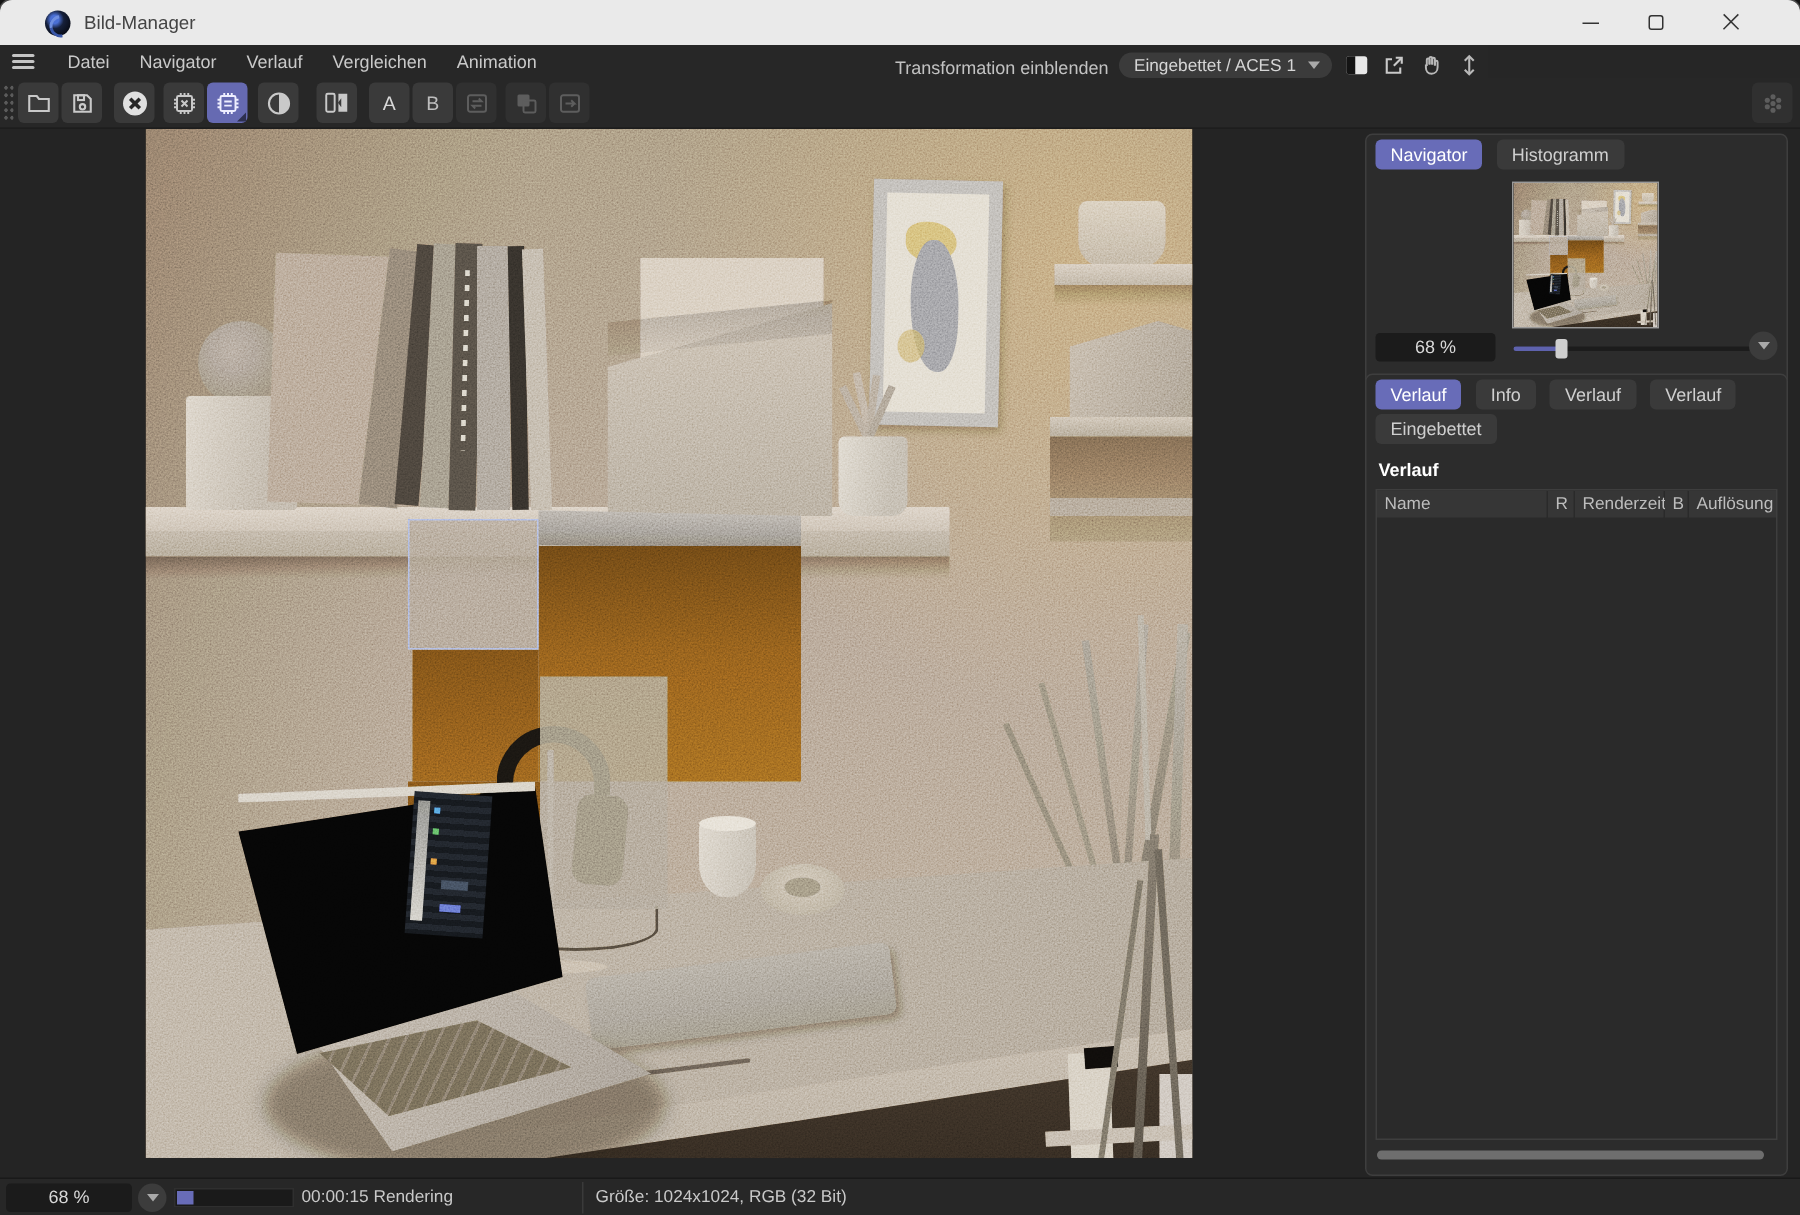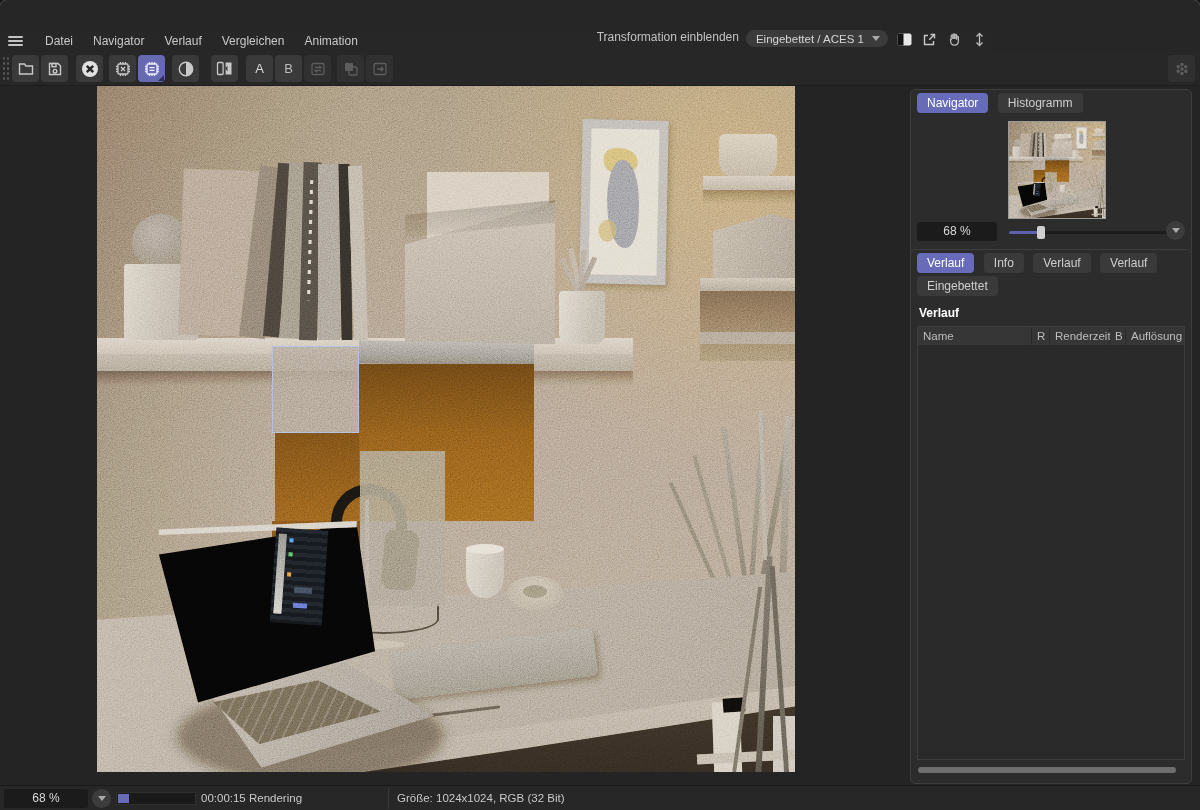--- a/index.html
+++ b/index.html
@@ -21,21 +21,21 @@
   .wc .max{width:10px;height:10px;border:1px solid #333;border-radius:2px;}
   .wc .cls{position:relative;width:12px;height:12px;}
   .wc .cls::before,.wc .cls::after{content:"";position:absolute;left:-1px;top:5px;width:14px;height:1.2px;background:#333;}
   .wc .cls::before{transform:rotate(45deg);} .wc .cls::after{transform:rotate(-45deg);}
   
   #menubar{position:absolute;left:0;top:30px;width:992px;height:22px;background:#272727;
            display:flex;align-items:center;color:#c9c9c9;font-size:12px;}
   #hamburger{width:15px;height:10px;margin:0 12px 0 8px;display:flex;flex-direction:column;justify-content:space-between;}
   #hamburger span{display:block;height:2px;background:#c4c4c4;border-radius:1px;}
   .menu-item{padding:3px 10px;cursor:default;}
-  #menubar-right{position:absolute;right:4px;top:0;height:22px;display:flex;align-items:flex-start;gap:7px;}
+  #menubar-right{position:absolute;right:4px;top:0;height:22px;display:flex;align-items:flex-end;gap:7px;}
   #transform-label{font-size:12px;color:#c2c2c2;}
   #colorspace-select{display:flex;align-items:center;gap:8px;background:#3b3b3b;border-radius:9px;
            height:17px;padding:0 8px 0 10px;font-size:11.5px;color:#d6d6d6;}
   .caret-down{width:0;height:0;border-left:4px solid transparent;border-right:4px solid transparent;
            border-top:5px solid #a9a9a9;}
   .mb-icon{width:18px;height:18px;display:flex;align-items:center;justify-content:center;}
   
   #toolbar{position:absolute;left:0;top:52px;width:1200px;height:33px;background:#272727;}
   #grip{position:absolute;left:2px;top:4px;width:7px;height:26px;
         background-image:radial-gradient(circle,#5b5b5b 1px,transparent 1.3px);background-size:4px 5px;}
@@ -75,20 +75,33 @@
   
   #statusbar{position:absolute;left:0;top:785px;width:1200px;height:25px;background:#272727;border-top:1px solid #191919;
              color:#c9c9c9;font-size:11.5px;}
   svg{display:block;}
 </style>
 </head>
 <body>
 
 <div id="window">
 
+  <div id="titlebar">
+    <div class="app-logo"></div>
+    <div id="title-text">Bild-Manager</div>
+    <div class="wc" style="right:120px">
+        <span class="min"></span>
+      </div>
+    <div class="wc" style="right:76px">
+        <span class="max"></span>
+      </div>
+    <div class="wc" style="right:26px">
+        <span class="cls"></span>
+      </div>
+  </div>
 
   <div id="menubar">
     <div id="hamburger">
         <span></span>
         <span></span>
         <span></span>
       </div>
     <div class="menu-item">Datei</div>
     <div class="menu-item">Navigator</div>
     <div class="menu-item">Verlauf</div>

